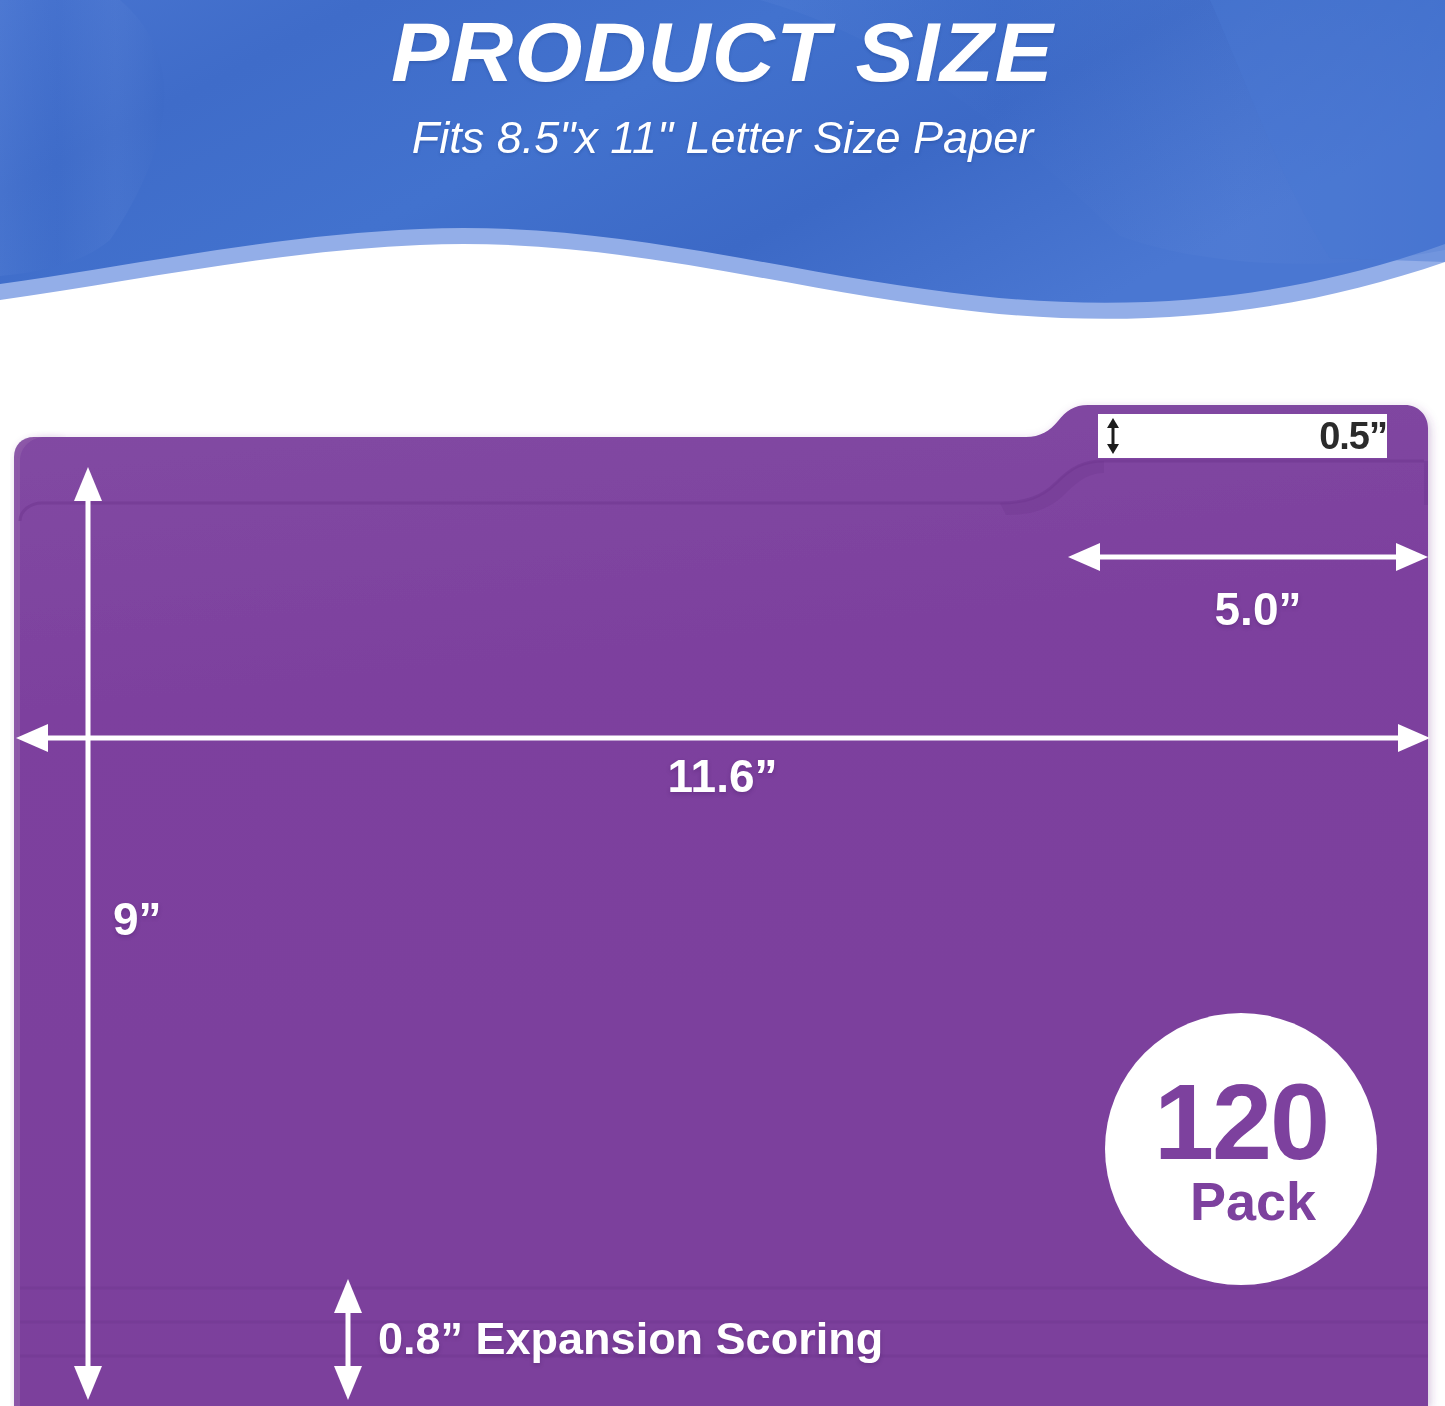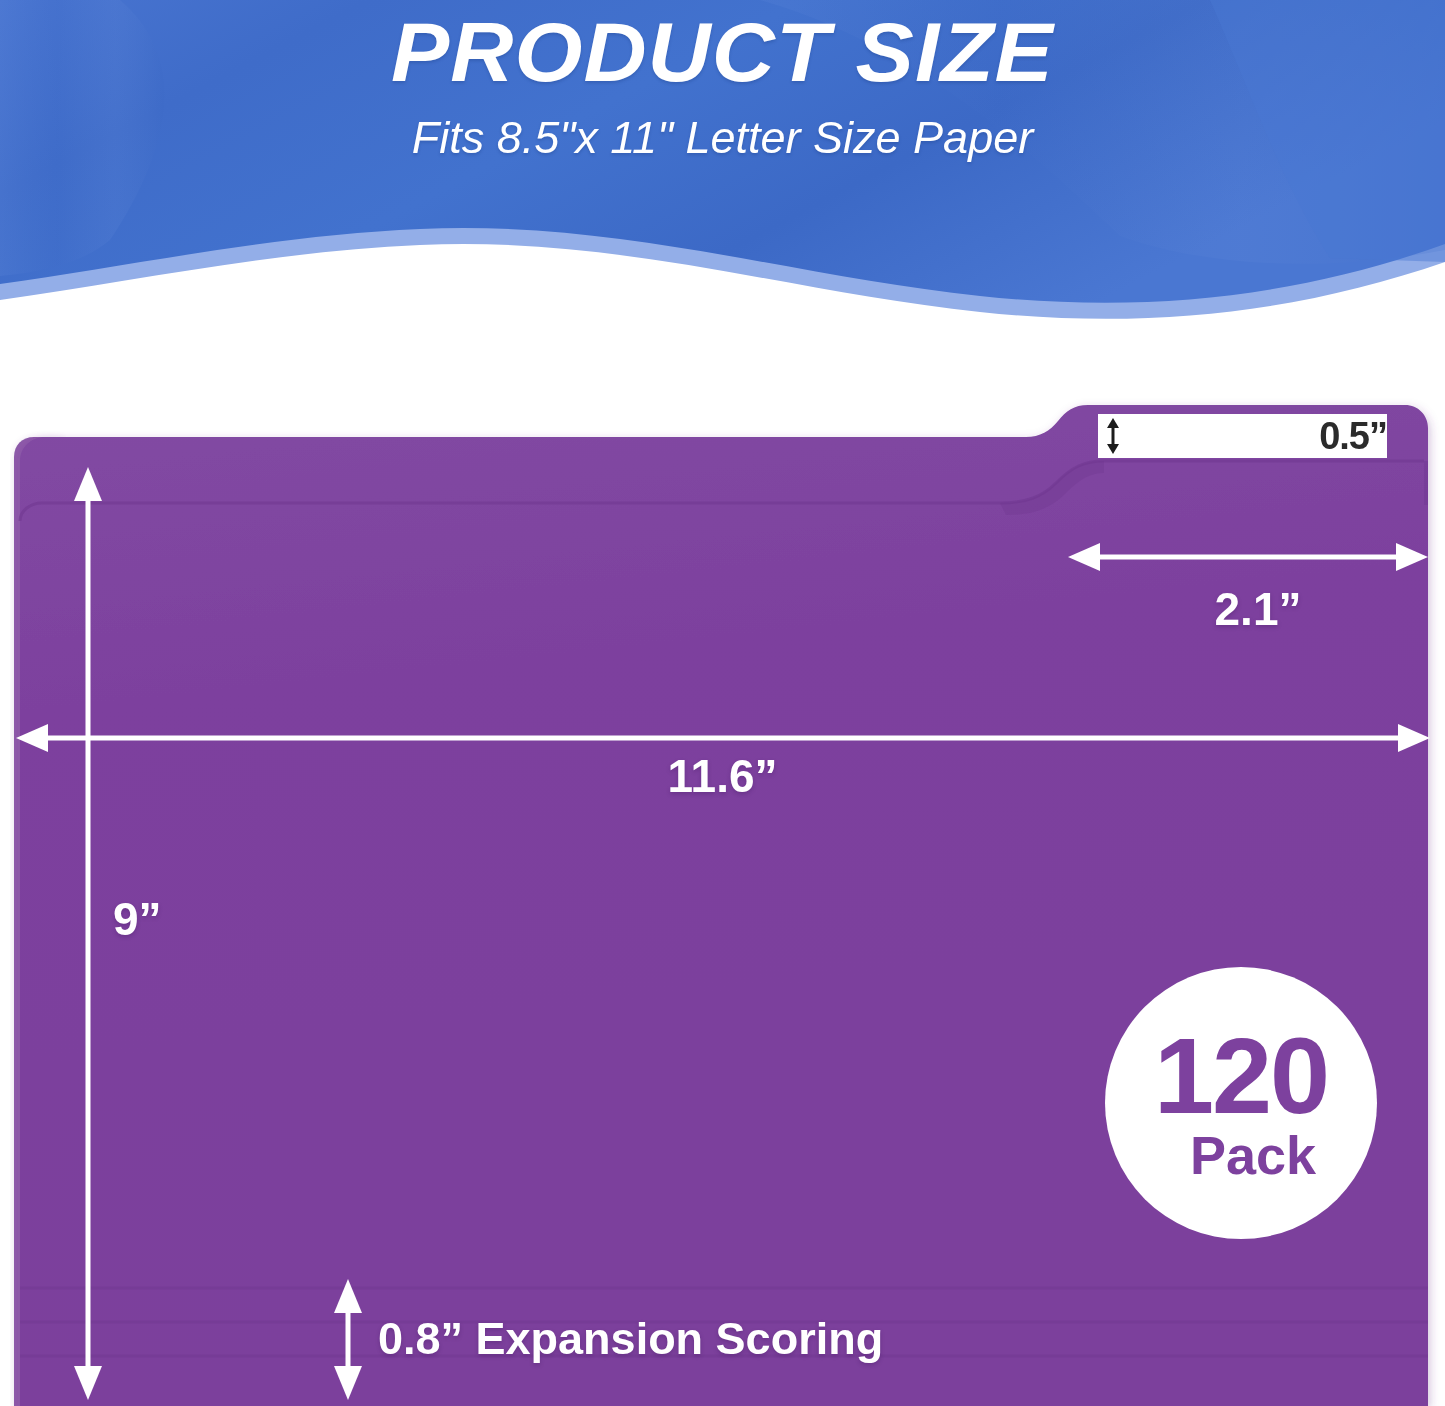--- a/index.html
+++ b/index.html
@@ -90,21 +90,21 @@
     left:113px;top:895px;
     font-size:46px;
   }
   .dim-score{
     left:378px;top:1315px;
     font-size:45px;
   }
 
   
   .badge{
-    position:absolute;left:1105px;top:967px;width:272px;height:272px;
+    position:absolute;left:1105px;top:1013px;width:272px;height:272px;
     border-radius:50%;
     background:#ffffff;
     display:flex;flex-direction:column;
     align-items:center;justify-content:center;
   }
   .badge-count{
     color:#7d419e;
     font-size:108px;
     font-weight:bold;
     line-height:.92;
@@ -244,21 +244,21 @@
       <svg viewBox="0 0 30 44" xmlns="http://www.w3.org/2000/svg">
         <line x1="15" y1="10" x2="15" y2="34" stroke="#1c1c1c" stroke-width="3"></line>
         <polygon points="15,4 9,14 21,14" fill="#1c1c1c"></polygon>
         <polygon points="15,40 9,30 21,30" fill="#1c1c1c"></polygon>
       </svg>
     </div>
     <div class="label-text">0.5”</div>
   </div>
 
   <div class="dim dim-tab">
-    <span>2.1”</span><br>
+    <span>5.0”</span><br>
   </div>
 
   <div class="dim dim-width">11.6”</div>
 
   <div class="dim dim-height">9”</div>
 
   <div class="dim dim-score">0.8” Expansion Scoring</div>
 
   <div class="badge">
     <div class="badge-count">120</div>

